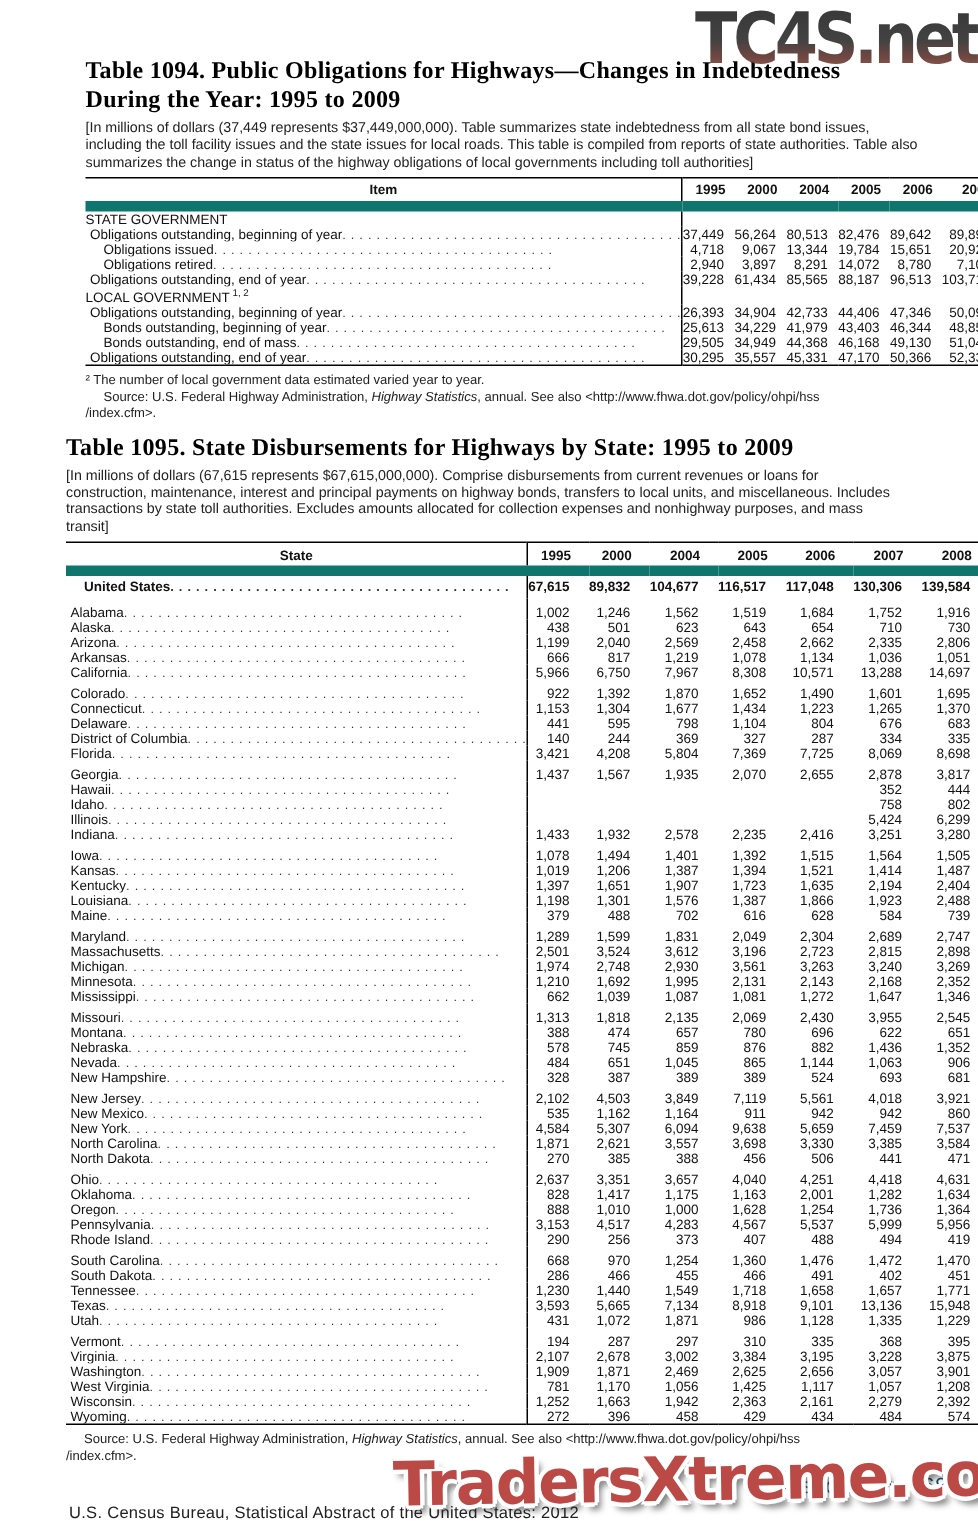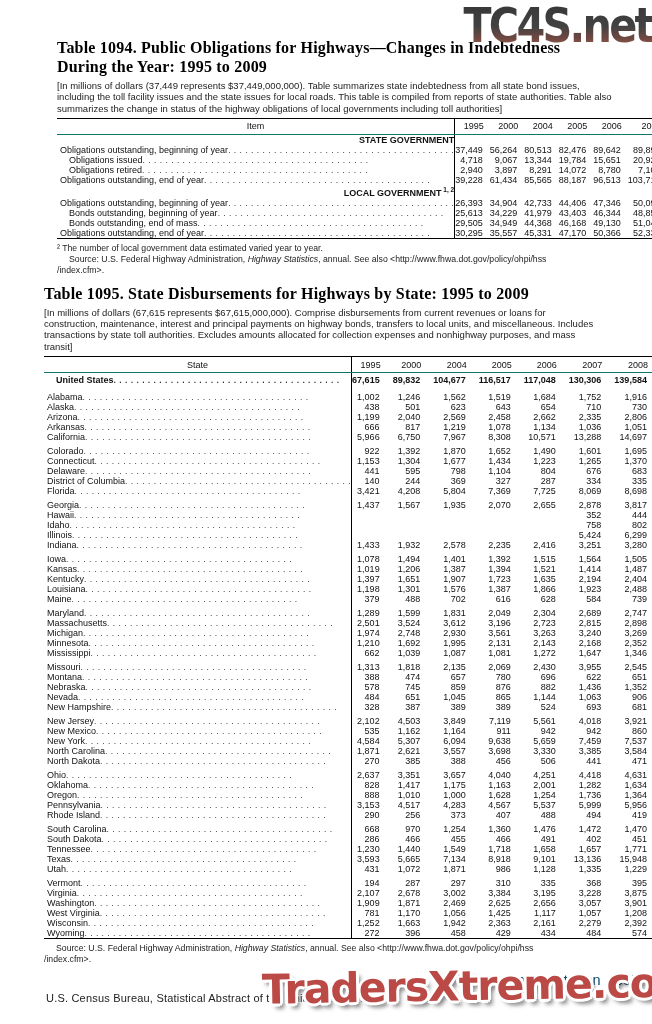--- a/index.html
+++ b/index.html
@@ -14,36 +14,36 @@
   .sec95 { margin:8px 12px 0 44px; }
   .tbl-title {
     font-family:"Liberation Serif", serif; font-weight:bold;
     font-size:16px; line-height:19px; letter-spacing:0.2px; color:#000;
   }
   .tbl-note { margin-top:4px; font-size:9.5px; line-height:11.3px; color:#222; max-width:556px; }
   
   table.t { border-collapse:collapse; table-layout:fixed; margin-top:4px;
             border-top:1.5px solid #000; border-bottom:1.5px solid #000;
             font-size:9px; color:#111; }
-  table.t th { font-weight:normal; font-size:9px; padding:2.5px 12px 2.5px 0;
-               text-align:right; border-bottom:1px solid #0f766e; }
+  table.t th { font-weight:bold; font-size:9px; padding:2.5px 12px 2.5px 0;
+               text-align:right; border-bottom:7px solid #0f766e; }
   table.t th.lab-h { text-align:center; padding:2.5px 0; }
   table.t td { vertical-align:top; }
   .vline { border-left:1px solid #000; }
   td.num { text-align:right; padding-right:13px; line-height:10px; white-space:nowrap; }
   td.lab-cell { line-height:10px; overflow:hidden; }
   .lab { display:flex; align-items:flex-start; overflow:hidden; white-space:nowrap; padding-left:3px; }
   .lab .txt { flex:0 0 auto; }
   .lab.ind .txt { padding-left:9px; }
   .lab .dots { flex:1 1 auto; overflow:hidden; color:#333; }
   .lab .dots::before {
     content:" . . . . . . . . . . . . . . . . . . . . . . . . . . . . . . . . . . . . . . . .";
     letter-spacing:0.5px; font-size:8.5px;
   }
-  td.section { text-align:right; line-height:10px;font-weight:bold; }
+  td.section { text-align:left; line-height:10px; }
   td.section sup { font-size:6.5px; vertical-align:super; }
   
   table.t94 td.num { padding-right:7px; }
   table.t94 th { padding-right:6px; }
   
   tr.total td { font-weight:bold; padding-top:2px; padding-bottom:3px; }
   tr.gap td { padding-top:4px; }
   
   .fnotes { margin-top:4px; font-size:8.7px; line-height:11px; color:#222; max-width:570px; }
   .fn-indent { text-indent:12px; }

